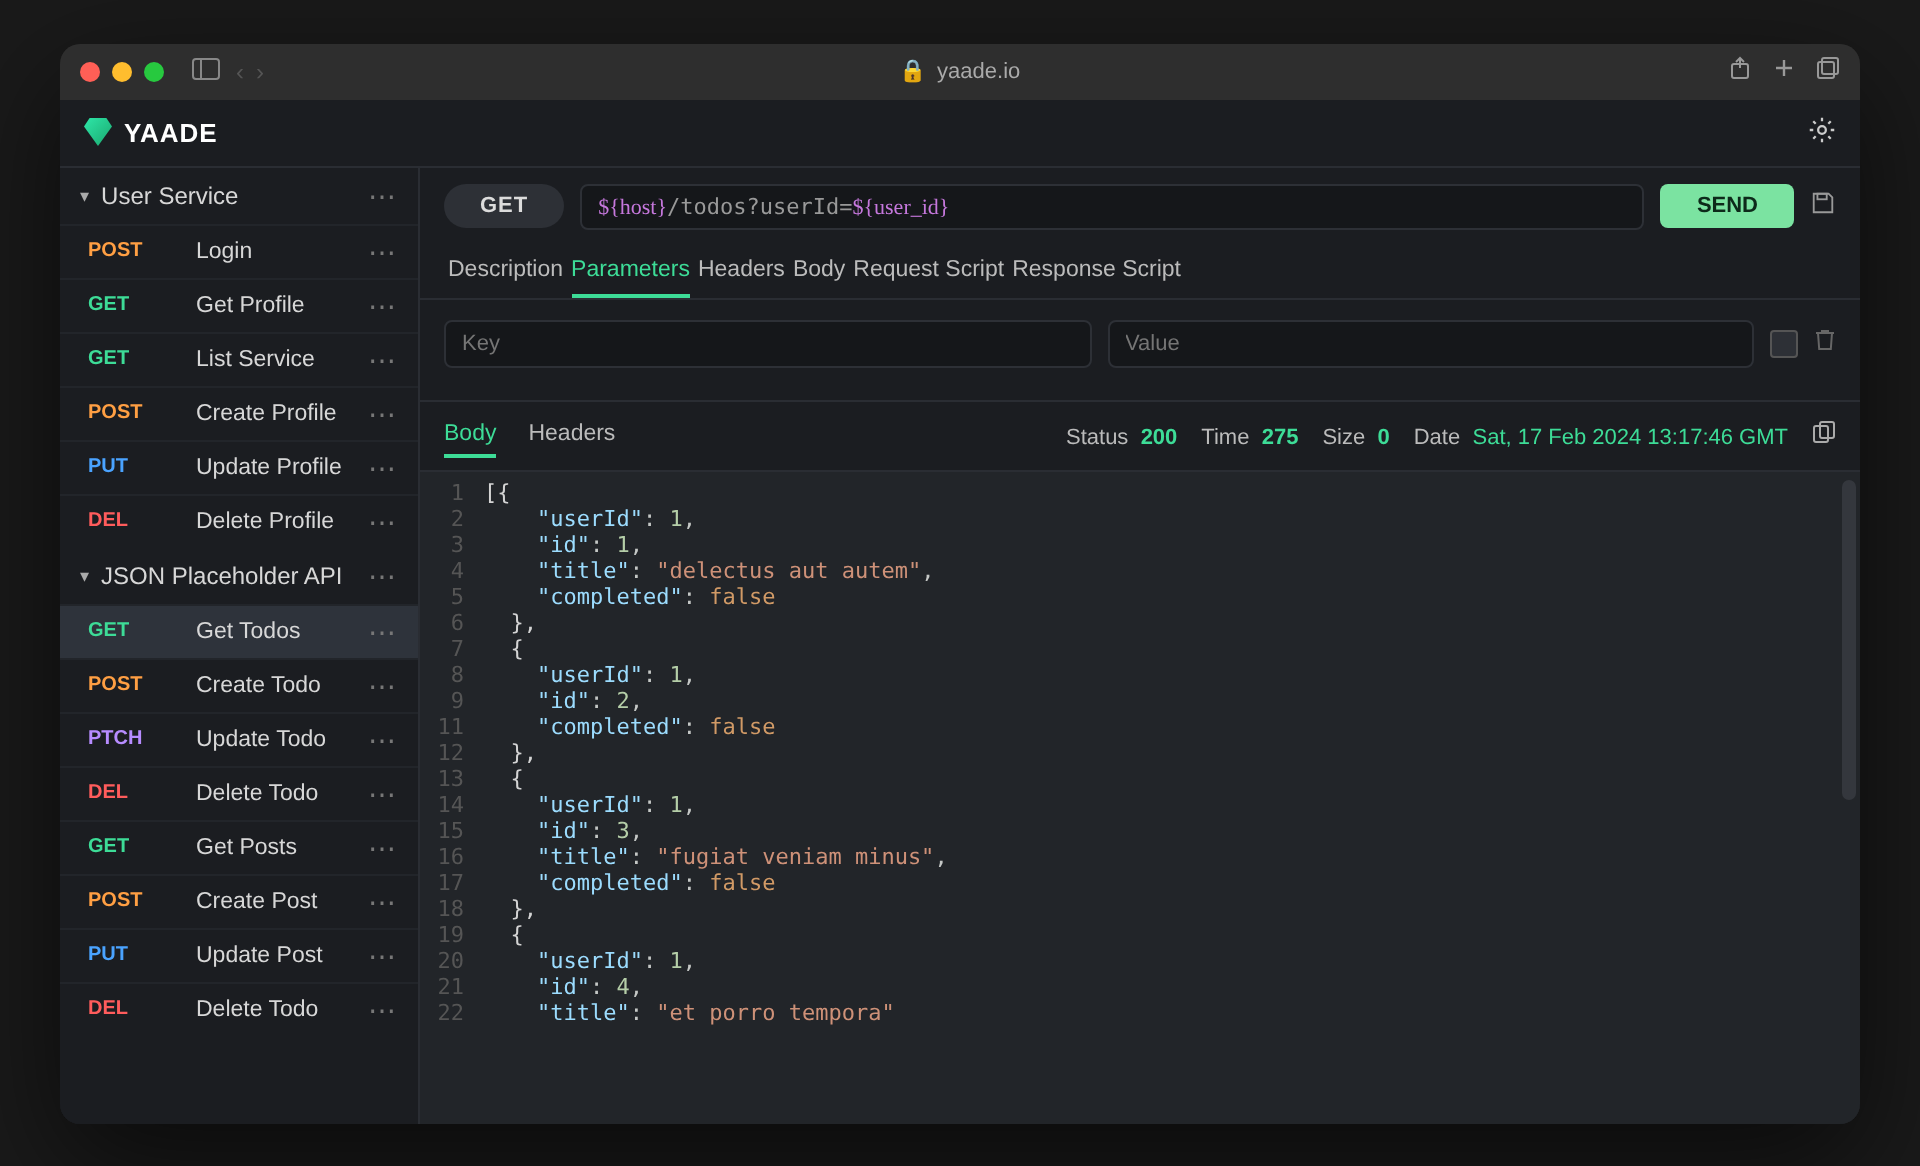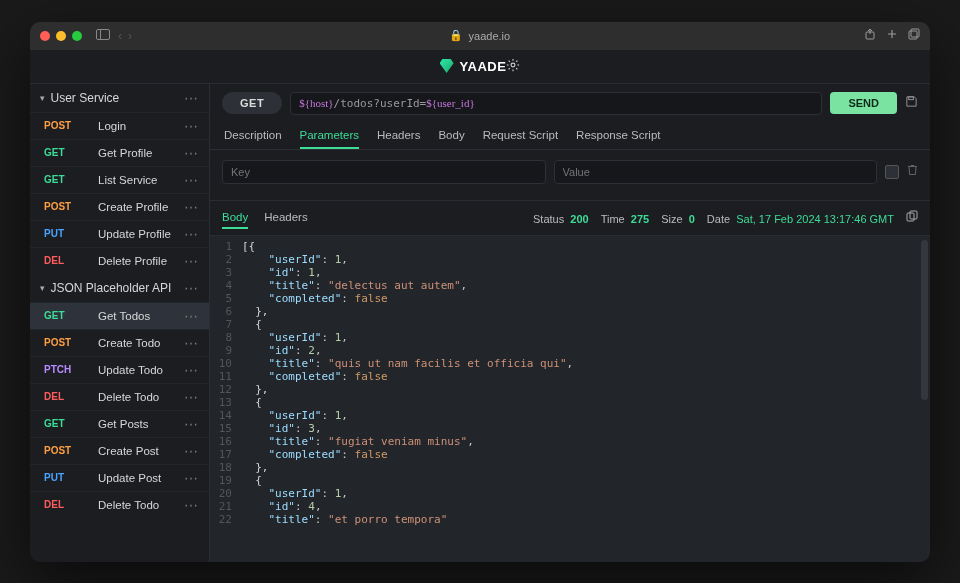--- a/index.html
+++ b/index.html
@@ -35,21 +35,21 @@
   .tb-address {
     position:absolute; left:50%; transform:translateX(-50%);
     display:flex; align-items:center; gap:5px;
     color:#aaa; font-size:11px;
   }
   .tb-right { margin-left:auto; display:flex; gap:10px; color:#888; font-size:12px; }
 
   .content { flex:1; display:flex; flex-direction:column; background:#1b1d21; }
   .topbar {
     height: 34px; display:flex; align-items:center;
-    padding: 0 12px; justify-content: center;
+    padding: 0 12px; justify-content: space-between;
     border-bottom: 1px solid #2a2d33;
   }
   .brand { display:flex; align-items:center; gap:6px; font-weight:700; font-size:13px; letter-spacing:0.5px; color:#fff;}
   .brand-gem {
     width:14px; height:14px; background: linear-gradient(135deg,#2ee6a8,#1aa86e);
     clip-path: polygon(20% 0,80% 0,100% 30%,50% 100%,0 30%);
   }
   .gear { color:#ccc; font-size:14px; cursor:pointer; }
 
   .body-row { flex:1; display:flex; min-height:0; }
@@ -95,21 +95,21 @@
     flex:1; background:#15171a; border:1px solid #2d3036; border-radius:4px;
     padding:4px 8px; font-family: ui-monospace,Menlo,monospace; font-size:11px;
     color:#999; white-space:nowrap; overflow:hidden;
   }
   .url-box .var { color:#c678dd;font-family:Liberation Serif, serif; }
   .send-btn {
     background:#7be3a1; color:#0d2a1a; font-weight:700; font-size:11px;
     border:none; border-radius:4px; padding:5px 18px; cursor:pointer;
   }
   .save-icon { color:#888; font-size:13px;}
-  .req-tabs { display:flex; gap:18px; padding:0 14px; border-bottom:1px solid #2a2d33; }
+  .req-tabs { display:flex; gap:4px; padding:0 14px; border-bottom:1px solid #2a2d33; }
   .req-tab { padding:6px 0; font-size:11.5px; color:#bbb; cursor:pointer; border-bottom:2px solid transparent;}
   .req-tab.active { color:#3ddc97; border-bottom-color:#3ddc97;}
   .params { padding:10px 12px; }
   .param-row { display:flex; gap:8px; align-items:center; margin-bottom:6px; }
   .param-input {
     flex:1; background:#15171a; border:1px solid #2d3036; border-radius:4px;
     padding:5px 8px; color:#ccc; font-size:11px; outline:none;
   }
   .param-input.var { color:#ce9cf2; }
   .chk { width:14px; height:14px; border:1px solid #3ddc97; background:#3ddc97; border-radius:2px;
@@ -384,21 +384,20 @@
           <div class="code-scrollbar-track"></div>
         <div class="line"><span class="gutter">1</span><span class="code"><span class="tok-brace">[{</span></span></div>
             <div class="line"><span class="gutter">2</span><span class="code">    <span class="tok-key">"userId"</span>: <span class="tok-num">1</span>,</span></div>
             <div class="line"><span class="gutter">3</span><span class="code">    <span class="tok-key">"id"</span>: <span class="tok-num">1</span>,</span></div>
             <div class="line"><span class="gutter">4</span><span class="code">    <span class="tok-key">"title"</span>: <span class="tok-str">"delectus aut autem"</span>,</span></div>
             <div class="line"><span class="gutter">5</span><span class="code">    <span class="tok-key">"completed"</span>: <span class="tok-bool">false</span></span></div>
             <div class="line"><span class="gutter">6</span><span class="code"><span class="tok-brace">  },</span></span></div>
             <div class="line"><span class="gutter">7</span><span class="code"><span class="tok-brace">  {</span></span></div>
             <div class="line"><span class="gutter">8</span><span class="code">    <span class="tok-key">"userId"</span>: <span class="tok-num">1</span>,</span></div>
             <div class="line"><span class="gutter">9</span><span class="code">    <span class="tok-key">"id"</span>: <span class="tok-num">2</span>,</span></div>
-            <div class="line"><span class="gutter">10</span><span class="code">    <span class="tok-key">"title"</span>: <span class="tok-str">"quis ut nam facilis et officia qui"</span>,</span></div>
             <div class="line"><span class="gutter">11</span><span class="code">    <span class="tok-key">"completed"</span>: <span class="tok-bool">false</span></span></div>
             <div class="line"><span class="gutter">12</span><span class="code"><span class="tok-brace">  },</span></span></div>
             <div class="line"><span class="gutter">13</span><span class="code"><span class="tok-brace">  {</span></span></div>
             <div class="line"><span class="gutter">14</span><span class="code">    <span class="tok-key">"userId"</span>: <span class="tok-num">1</span>,</span></div>
             <div class="line"><span class="gutter">15</span><span class="code">    <span class="tok-key">"id"</span>: <span class="tok-num">3</span>,</span></div>
             <div class="line"><span class="gutter">16</span><span class="code">    <span class="tok-key">"title"</span>: <span class="tok-str">"fugiat veniam minus"</span>,</span></div>
             <div class="line"><span class="gutter">17</span><span class="code">    <span class="tok-key">"completed"</span>: <span class="tok-bool">false</span></span></div>
             <div class="line"><span class="gutter">18</span><span class="code"><span class="tok-brace">  },</span></span></div>
             <div class="line"><span class="gutter">19</span><span class="code"><span class="tok-brace">  {</span></span></div>
             <div class="line"><span class="gutter">20</span><span class="code">    <span class="tok-key">"userId"</span>: <span class="tok-num">1</span>,</span></div>

